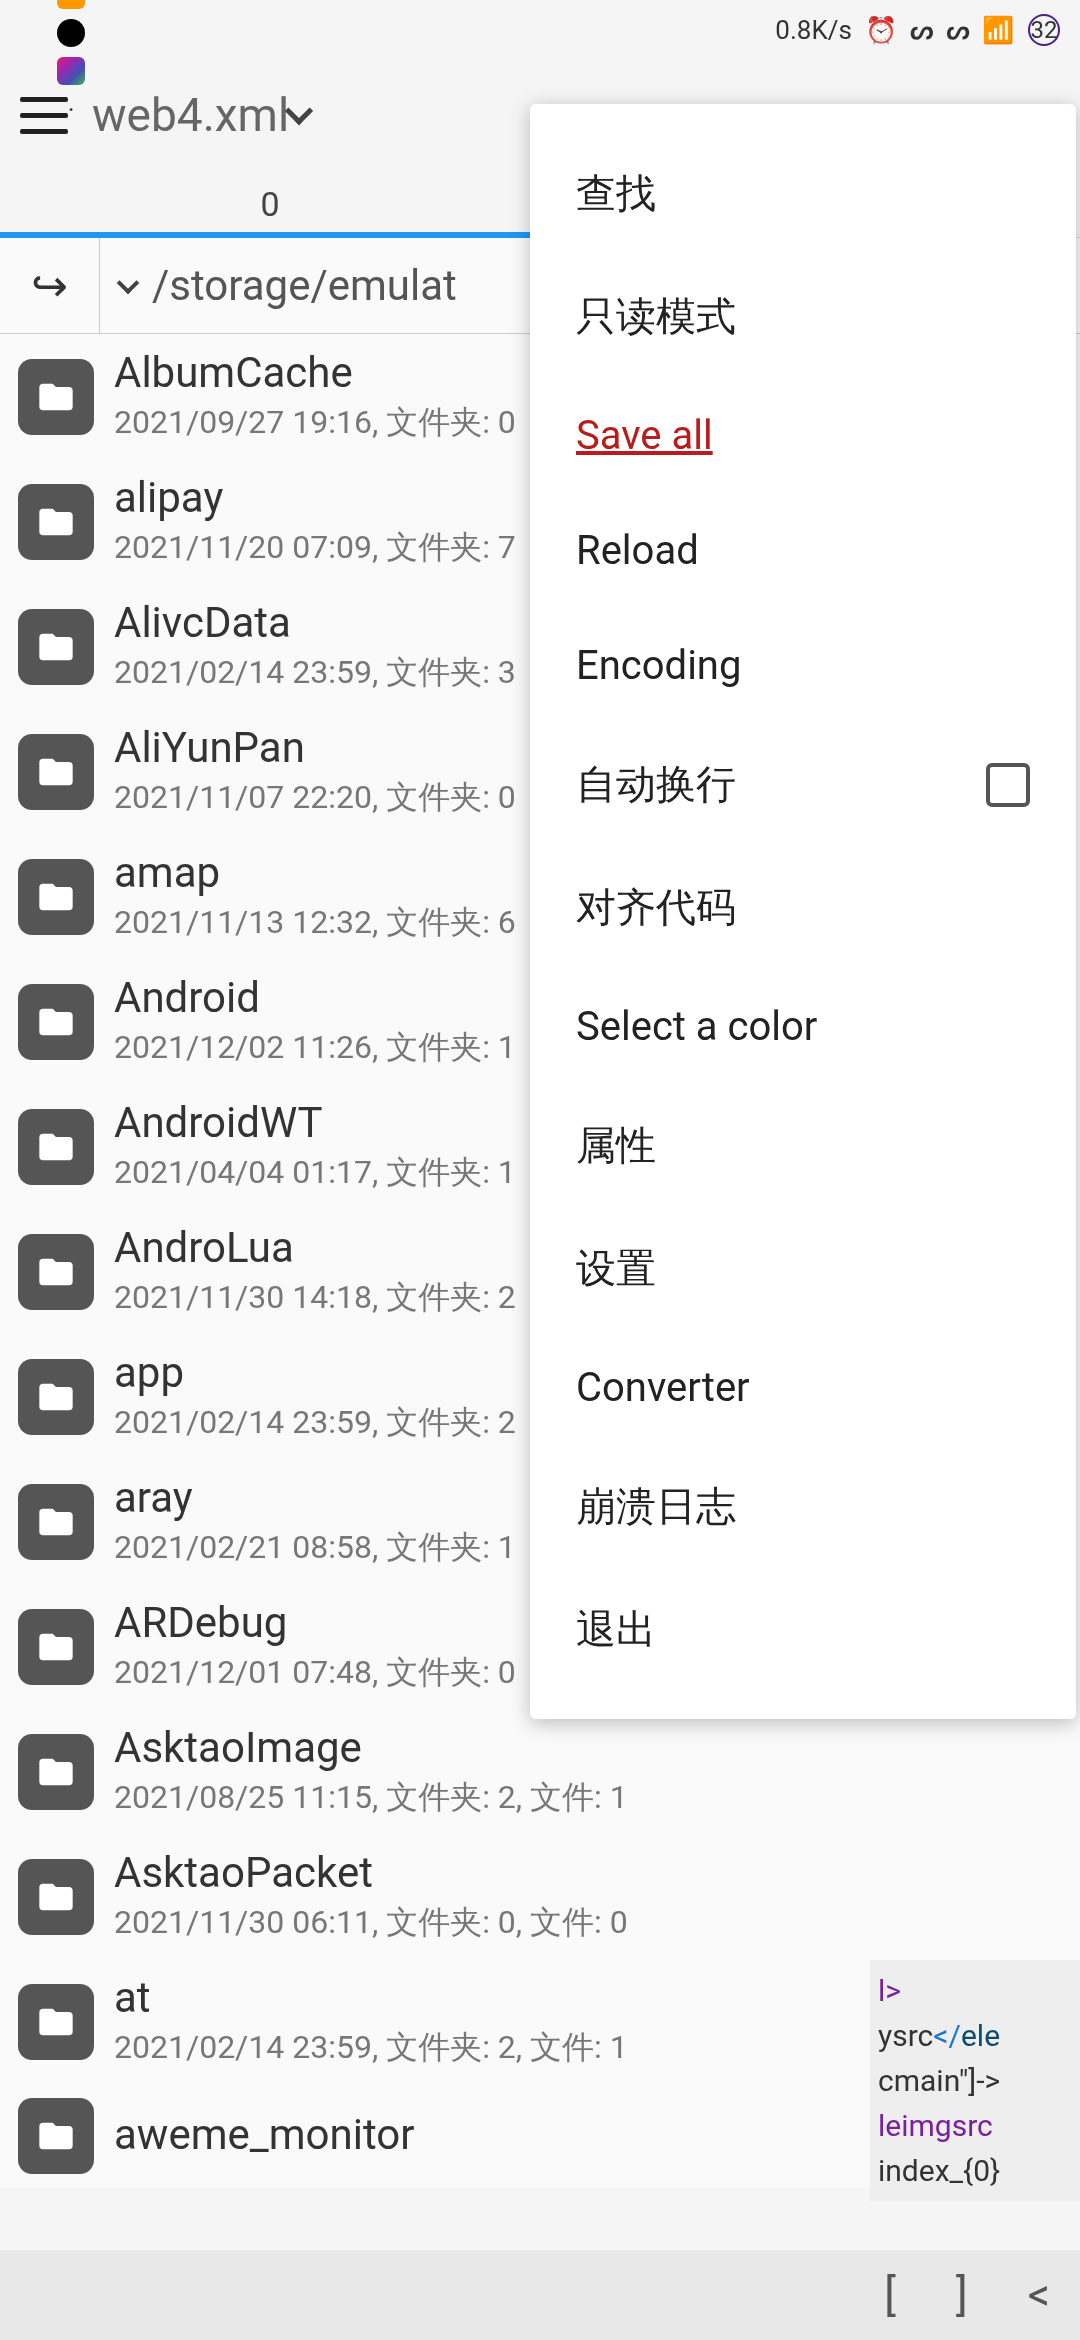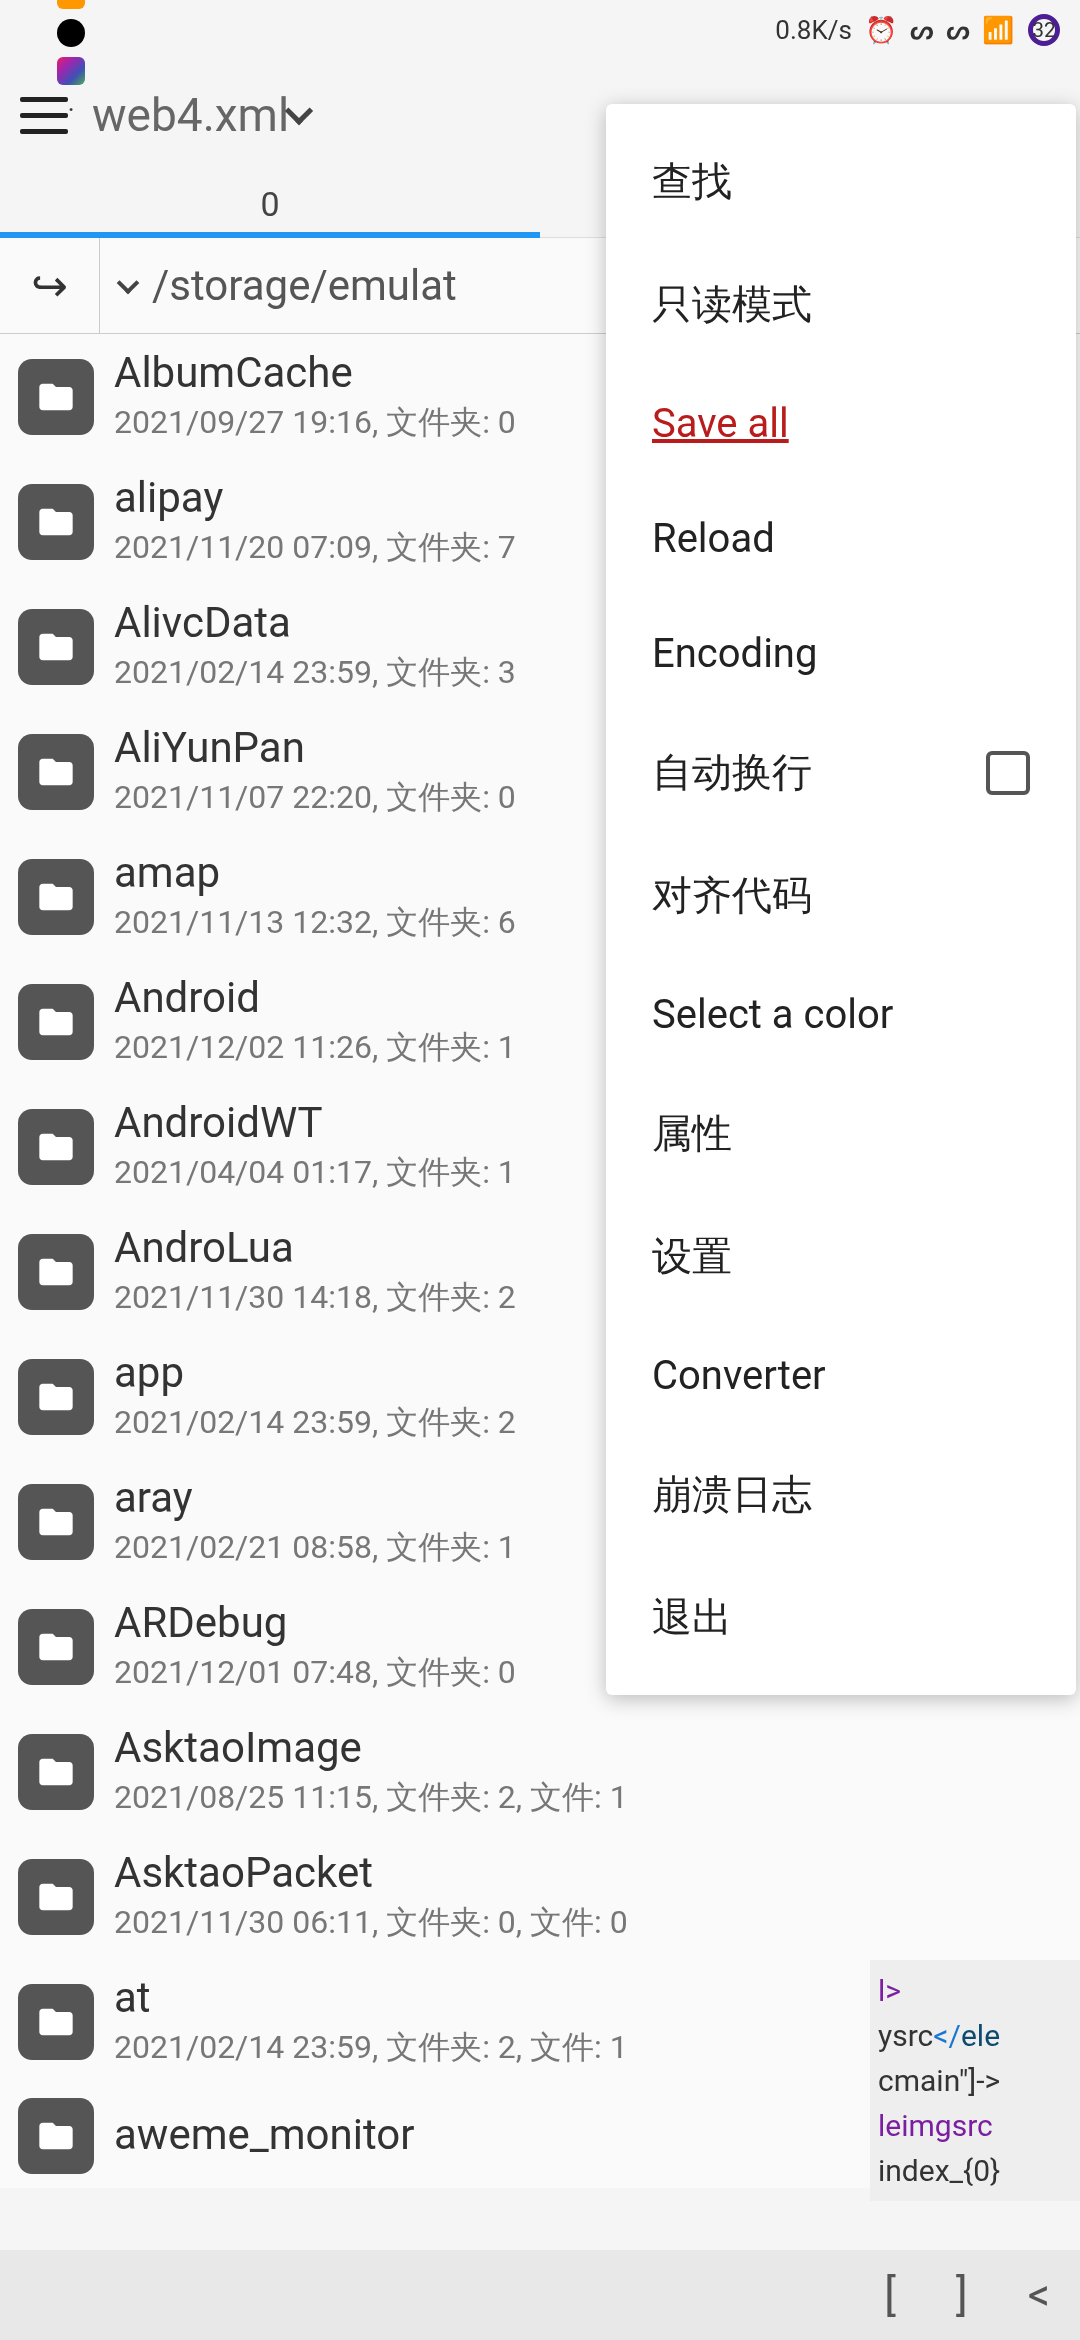--- a/index.html
+++ b/index.html
@@ -1,21 +1,21 @@
 <!DOCTYPE html>
 <html><head>
 <meta charset="utf-8">
 <style>
   * { margin: 0; padding: 0; box-sizing: border-box; font-family: -apple-system, BlinkMacSystemFont, "Segoe UI", Roboto, sans-serif; }
   body { width: 1080px; height: 2340px; background: #f5f5f5; position: relative; overflow: hidden; }
   
   .status-bar { height: 60px; display: flex; align-items: center; justify-content: space-between; padding: 0 20px; font-size: 26px; color: #333; }
   .status-left { display: flex; align-items: center; gap: 10px; flex-direction: column; }
   .status-right { display: flex; align-items: center; gap: 13px; }
-  .badge { border: 5px solid #4c1d95; border-radius: 50%; width: 32px; height: 32px; display: inline-flex; align-items: center; justify-content: center; font-size: 21px; }
+  .badge { border: 2px solid #4c1d95; border-radius: 50%; width: 32px; height: 32px; display: inline-flex; align-items: center; justify-content: center; font-size: 24px; }
   .colored-box { width: 28px; height: 28px; border-radius: 6px; display: inline-block; }
   
   .toolbar { height: 110px; display: flex; align-items: center; padding: 0 20px; background: #f5f5f5; }
   .hamburger { width: 48px; height: 48px; display: flex; flex-direction: column; justify-content: space-around; margin-right: 24px; }
   .hamburger span { display: block; height: 5px; background: #222; border-radius: 2px; }
   .title-wrap { display: flex; align-items: center; }
   .title { font-size: 46px; color: #666; font-weight: 400; }
   .chevron-down { display: inline-block; width: 20px; height: 20px; border-right: 5px solid #444; border-bottom: 5px solid #444; transform: rotate(45deg); margin-top: -8px; }
   
   .tabs { display: flex; height: 68px; border-bottom: 1px solid #ddd; }
@@ -37,21 +37,21 @@
   .file-name { font-size: 42px; color: #333; margin-bottom: 4px; }
   .file-meta { font-size: 32px; color: #777; white-space: nowrap; overflow: hidden; }
   
   .code-panel { position: absolute; right: 0; top: 1960px; width: 210px; background: #eee; font-family: monospace; font-size: 30px; padding: 8px; color: #333; line-height: 1.5; }
   .code-panel .tag { color: #1976D2; }
   .code-panel .elem { color: #0c4a6e; }
   .code-panel .attr { color: #7B1FA2; }
   
   .bottom-bar { position: absolute; bottom: 0; left: 0; right: 0; height: 90px; background: #e8e8e8; display: flex; align-items: center; justify-content: flex-end; padding: 0 30px; gap: 60px; font-size: 44px; color: #555; font-family: monospace; }
   
-  .dropdown-menu { position: absolute; top: 104px; right: 4px; width: 470px; background: #fff; border-radius: 6px; box-shadow: 0 4px 20px rgba(0,0,0,0.25); padding: 16px 0; z-index: 100; }
+  .dropdown-menu { position: absolute; top: 104px; right: 4px; width: 546px; background: #fff; border-radius: 6px; box-shadow: 0 4px 20px rgba(0,0,0,0.25); padding: 28px 0; z-index: 100; }
   .menu-item { padding: 34px 46px; font-size: 40px; color: #222; display: flex; align-items: center; justify-content: space-between; }
   .menu-item.disabled { color: #b91c1c; text-decoration: underline; }
   .checkbox { width: 44px; height: 44px; border: 4px solid #555; border-radius: 6px; }
 </style>
 </head>
 <body>
 
 <div class="status-bar">
   <div class="status-left">
     <span>晚上7:43</span>

